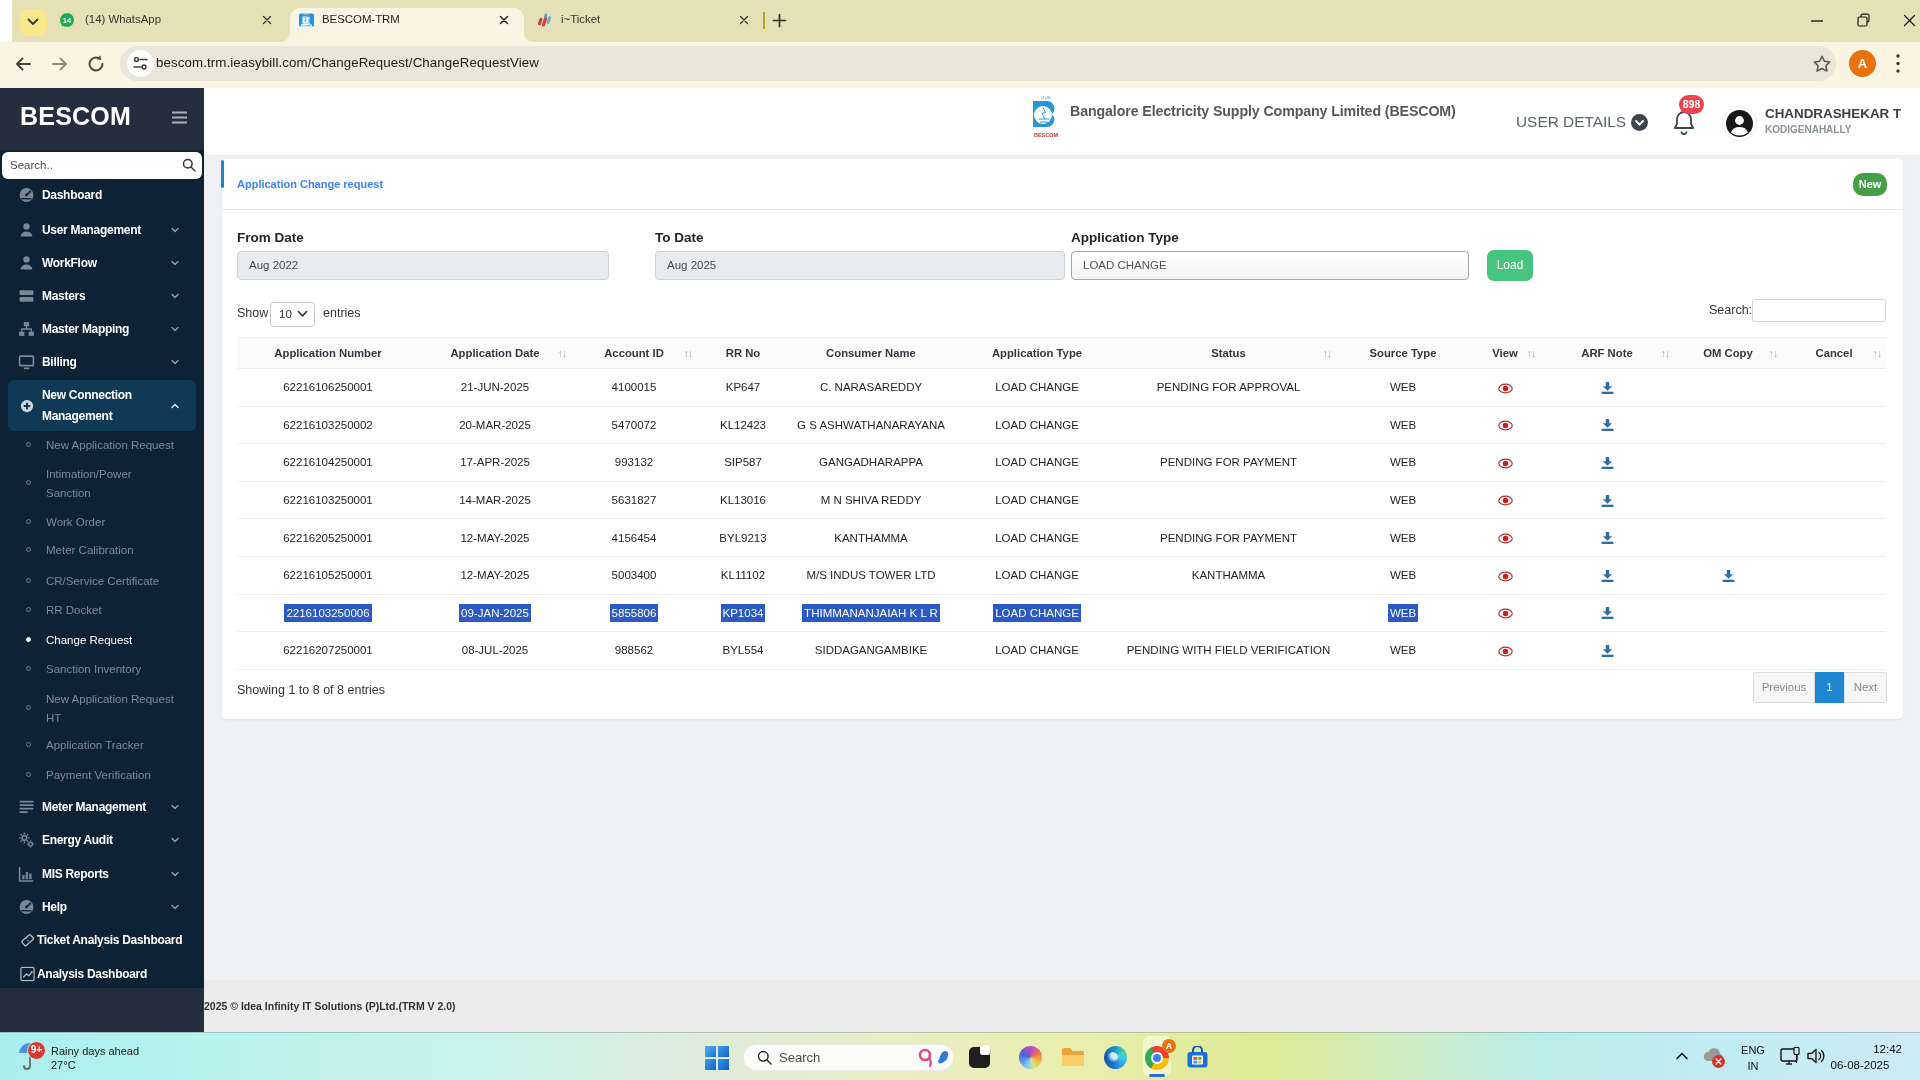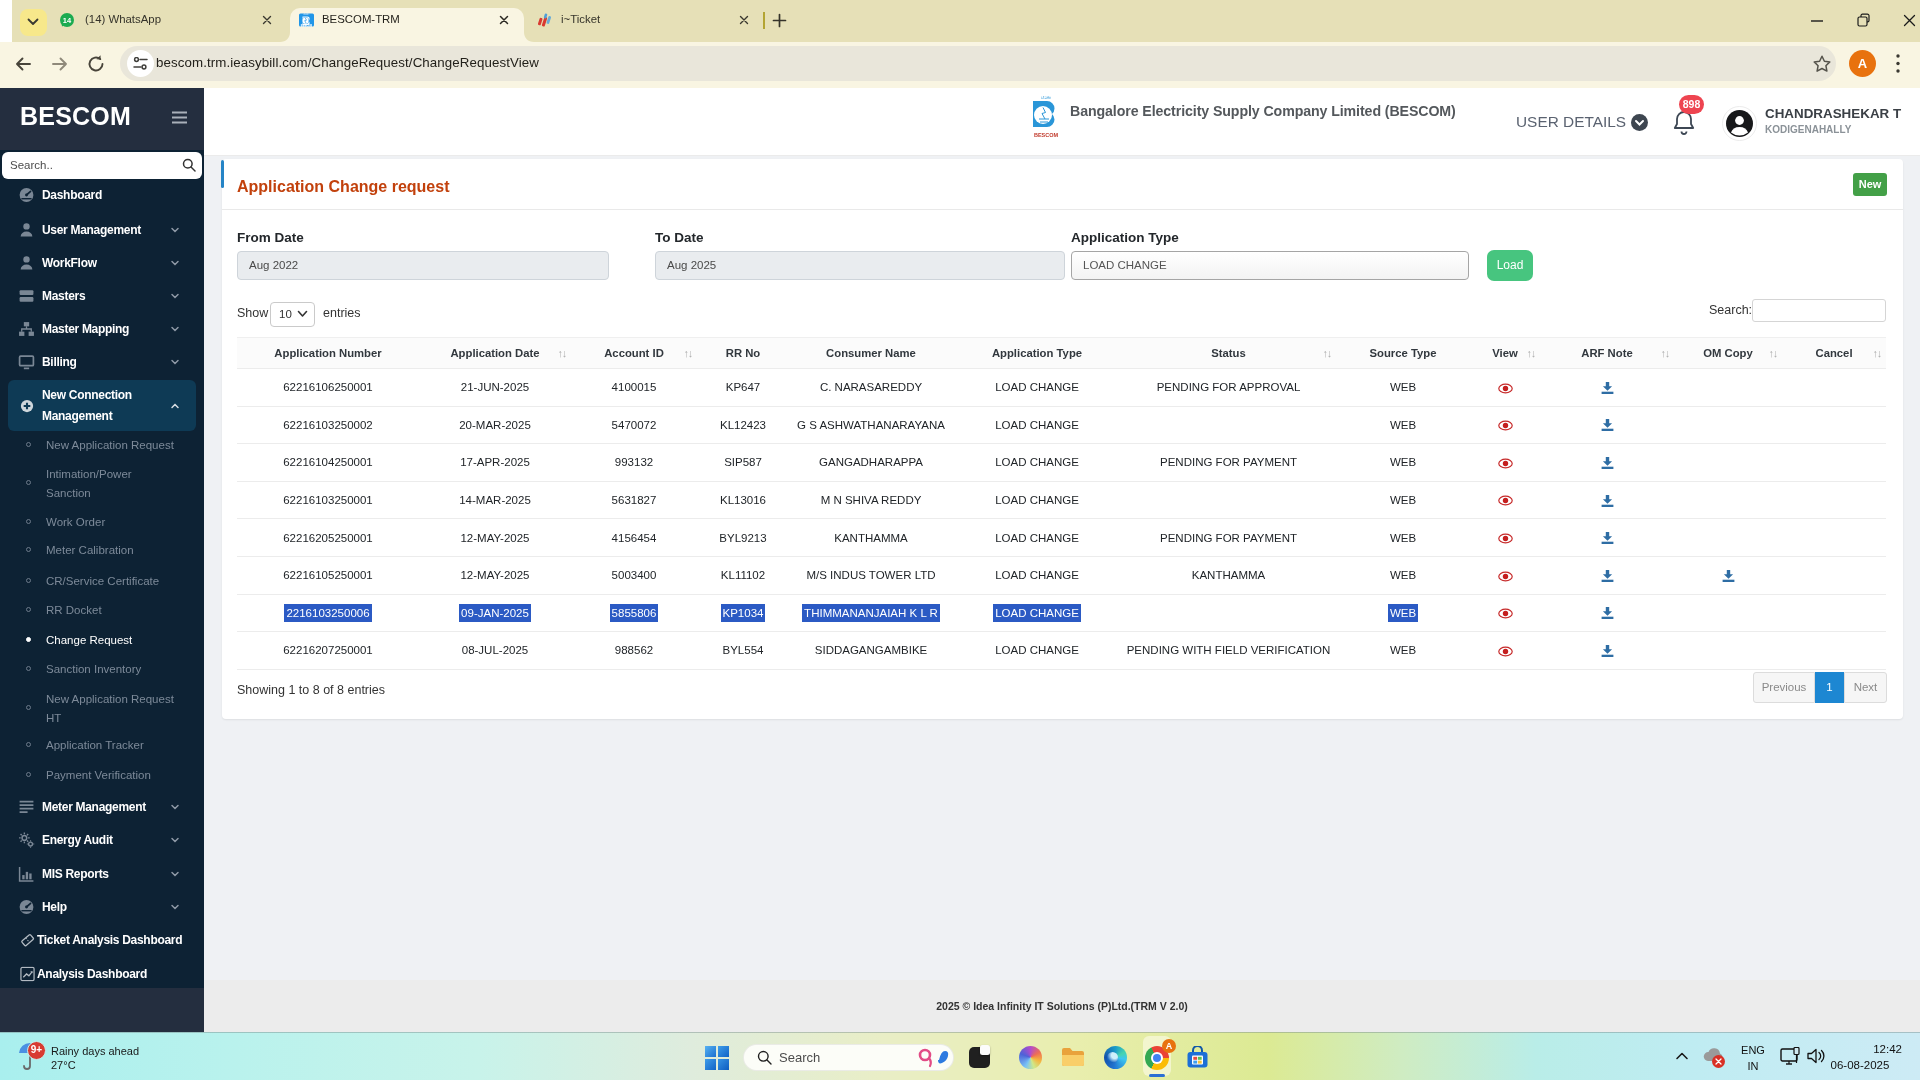--- a/index.html
+++ b/index.html
@@ -373,22 +373,22 @@
   <svg class="abs" style="left:1726px;top:110px" width="27" height="27" viewBox="0 0 27 27">
       <circle cx="13.5" cy="13.5" r="13.5" fill="#17181a"></circle>
       <circle cx="13.5" cy="10.5" r="4.4" fill="#fff"></circle>
       <path d="M5 22.5 a8.8 7.5 0 0 1 17 0 a13.5 13.5 0 0 1 -17 0 z" fill="#fff"></path>
     </svg>
   <div class="abs" style="left:1765px;top:106px;font-size:13.4px;font-weight:700;color:#3b4046;">CHANDRASHEKAR T</div>
   <div class="abs" style="left:1765px;top:124px;font-size:10px;font-weight:700;color:#8b9298;">KODIGENAHALLY</div>
 </div>
 <div id="card-content">
   <div class="abs" style="left:221px;top:160px;width:3px;height:28px;border-radius:2px;background:#2584c6;"></div>
-  <div class="abs" style="left:237px;top:178px;font-size:16px;font-weight:700;color:#c2410c;">Application Change request</div>
-  <div class="abs" style="left:1853px;top:173px;width:34px;height:23px;background:#43a047;border-radius:3px;color:#fff;font-size:11px;font-weight:700;text-align:center;line-height:23px;">New</div>
+  <div class="abs" style="left:237px;top:178px;font-size:11px;font-weight:700;color:#3b82f6;">Application Change request</div>
+  <div class="abs" style="left:1853px;top:173px;width:34px;height:23px;background:#43a047;border-radius:10px;color:#fff;font-size:11px;font-weight:700;text-align:center;line-height:23px;">New</div>
   <div class="abs" style="left:222px;top:209px;width:1681px;height:1px;background:#e9e9e9;"></div>
 
   <div class="flabel" style="left:237px;top:230px;">From Date</div>
   <div class="finput" style="left:237px;top:251px;width:372px;">Aug 2022</div>
   <div class="flabel" style="left:655px;top:230px;">To Date</div>
   <div class="finput" style="left:655px;top:251px;width:410px;">Aug 2025</div>
   <div class="flabel" style="left:1071px;top:230px;">Application Type</div>
   <div class="finput" style="left:1071px;top:251px;width:398px;background:linear-gradient(#ffffff,#f3f3f3);border:1px solid #a5a5a5;color:#555;">LOAD CHANGE</div>
   <div class="abs" style="left:1487px;top:250px;width:46px;height:31px;background:#47c57f;border-radius:7px;color:#fff;font-size:12px;text-align:center;line-height:31px;">Load</div>
 
@@ -600,21 +600,21 @@
           </tr>
       </tbody>
     </table>
   </div>
   <div class="abs" style="left:237px;top:683px;font-size:12.5px;color:#333;">Showing 1 to 8 of 8 entries</div>
 
   <div class="abs" style="left:1753px;top:672px;width:62px;height:31px;background:#f6f6f6;border:1px solid #dcdcdc;border-radius:3px 0 0 3px;color:#8a8a8a;font-size:11.5px;text-align:center;line-height:29px;">Previous</div>
   <div class="abs" style="left:1815px;top:672px;width:29px;height:31px;background:#1d87d2;border:1px solid #1d87d2;color:#fff;font-size:11.5px;text-align:center;line-height:29px;">1</div>
   <div class="abs" style="left:1844px;top:672px;width:43px;height:31px;background:#f6f6f6;border:1px solid #dcdcdc;border-radius:0 3px 3px 0;color:#8a8a8a;font-size:11.5px;text-align:center;line-height:29px;">Next</div>
 </div>
-<div class="abs" style="left:204px;top:996px;width:1716px;height:20px;text-align:center;font-size:10.5px;font-weight:700;color:#333;line-height:20px;">2025 © Idea Infinity IT Solutions (P)Ltd.(TRM V 2.0)</div>
+<div class="abs" style="left:204px;top:996px;width:1716px;height:20px;font-size:10.5px;font-weight:700;color:#333;line-height:20px;">2025 © Idea Infinity IT Solutions (P)Ltd.(TRM V 2.0)</div>
 
 <div id="taskbar"></div>
 <div id="taskbar-items">
 
   <svg class="abs" style="left:17px;top:1040px" width="26" height="33" viewBox="0 0 26 33">
       <path d="M13 3 a11 11 0 0 1 11 10 H2 A11 11 0 0 1 13 3" fill="#4a90e2"></path>
       <path d="M13 3 a11 11 0 0 1 11 10 H13 z" fill="#67a7ef"></path>
       <path d="M13 13 V26 a3 3 0 0 1 -6 0" fill="none" stroke="#6a6a6a" stroke-width="1.8" stroke-linecap="round"></path>
     </svg>
   <div class="abs" style="left:27px;top:1041px;width:19px;height:19px;border-radius:50%;background:#d83b32;border:1.5px solid #c8ece8;color:#fff;font-size:10px;font-weight:700;text-align:center;line-height:16px;">9+</div>

